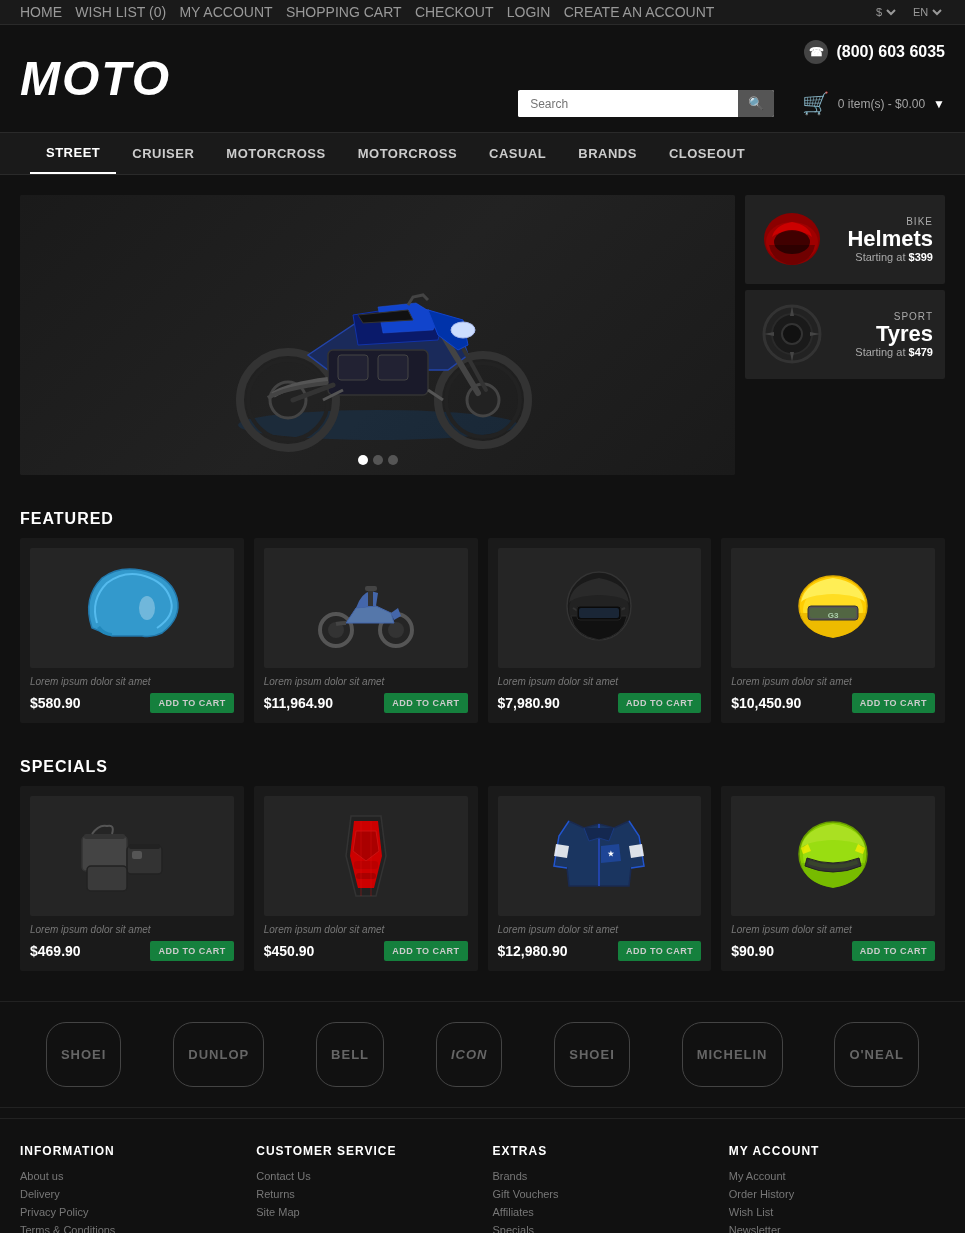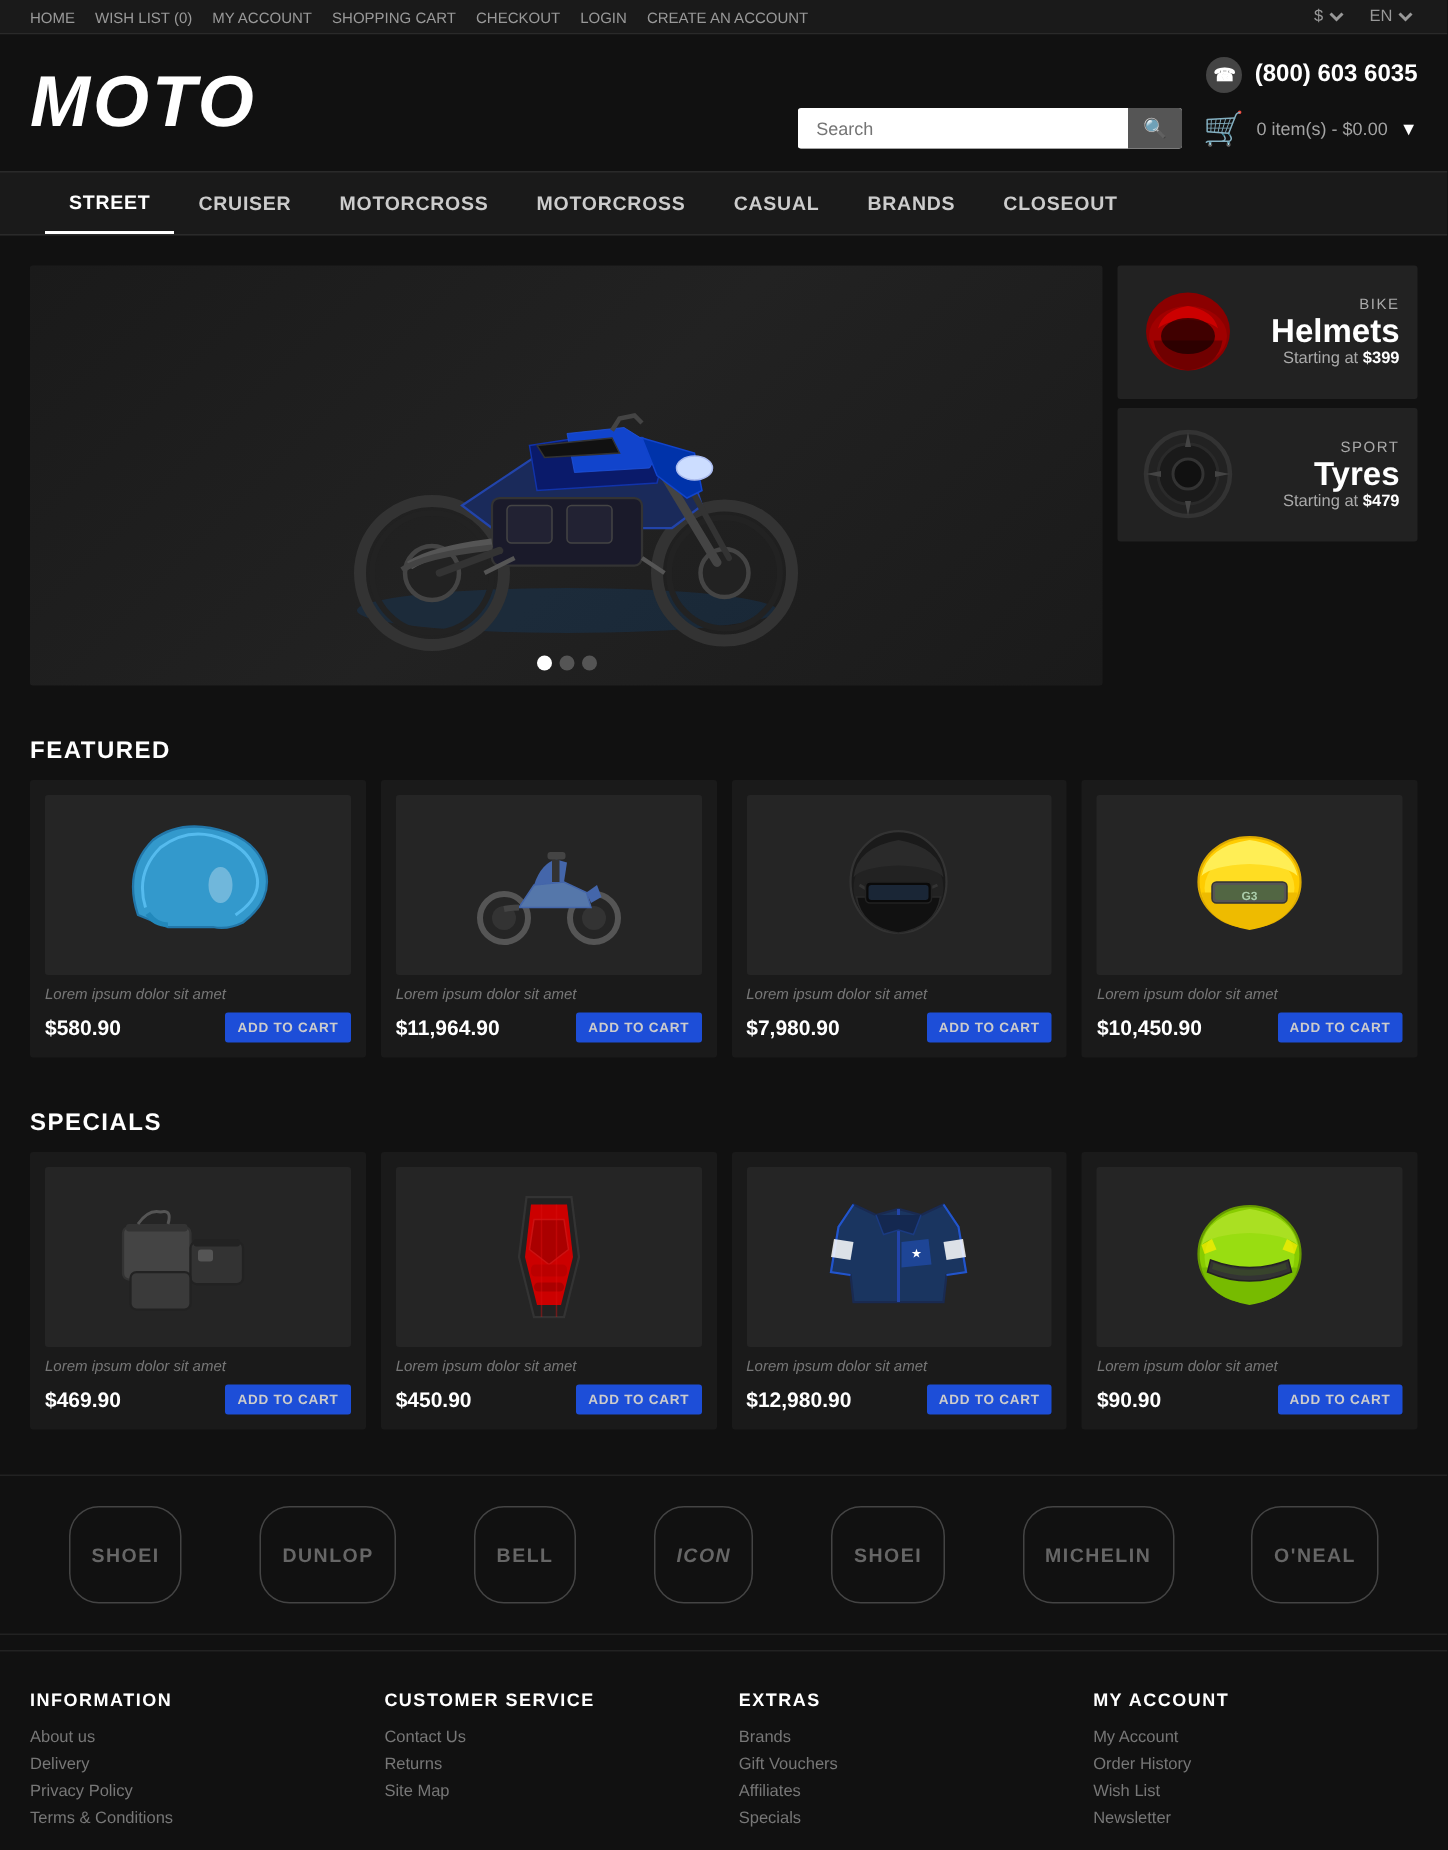--- a/index.html
+++ b/index.html
@@ -1,30 +1,30 @@
 <!DOCTYPE html>
 <html><head>
   <meta charset="utf-8">
   <style>
     * { margin: 0; padding: 0; box-sizing: border-box; }
     body { background: #111; color: #fff; font-family: Arial, sans-serif; font-size: 12px; width: 965px; }
 
     
     .top-bar { background: #1a1a1a; padding: 4px 20px; display: flex; justify-content: space-between; align-items: center; border-bottom: 1px solid #2a2a2a; }
-    .top-bar-left a { color: #999; text-decoration: none; margin-right: 10px; font-size: 10px; text-align: right; }
+    .top-bar-left a { color: #999; text-decoration: none; margin-right: 10px; font-size: 14px; text-align: right; }
     .top-bar-right { display: flex; gap: 10px; align-items: center; font-size: 11px; color: #999; }
     .top-bar-right select { background: #1a1a1a; color: #999; border: none; font-size: 11px; cursor: pointer; }
 
     
     .header { background: #111; padding: 15px 20px; display: flex; align-items: center; justify-content: space-between; }
     .logo { font-size: 48px; font-weight: 900; color: #fff; letter-spacing: 2px; font-style: italic; }
     .header-right { display: flex; flex-direction: column; align-items: flex-end; gap: 10px; }
     .phone { display: flex; align-items: center; gap: 8px; color: #fff; font-size: 16px; font-weight: bold; }
     .phone-icon { width: 24px; height: 24px; background: #444; border-radius: 50%; display: flex; align-items: center; justify-content: center; font-size: 12px; }
-    .header-bottom { display: flex; align-items: flex-end; gap: 14px; }
+    .header-bottom { display: flex; align-items: flex-end; gap: 28px; margin-top: 16px; }
     .search-box { display: flex; align-items: center; background: #fff; border-radius: 2px; overflow: hidden; }
     .search-box input { border: none; outline: none; padding: 6px 12px; font-size: 12px; color: #333; width: 220px; background: #fff; }
     .search-box button { background: #555; border: none; color: #fff; padding: 6px 10px; cursor: pointer; font-size: 13px; }
     .cart { display: flex; align-items: center; gap: 8px; color: #fff; }
     .cart-icon { font-size: 22px; color: #fff; }
     .cart-text { font-size: 12px; color: #a3a3a3; }
 
     
     .nav { background: #1a1a1a; padding: 0 30px; display: flex; align-items: center; border-top: 1px solid #2a2a2a; border-bottom: 1px solid #2a2a2a; }
     .nav a { color: #ccc; text-decoration: none; padding: 12px 16px; display: block; font-size: 13px; font-weight: bold; letter-spacing: 0.5px; }
@@ -50,21 +50,21 @@
     
     .section-title { padding: 15px 20px 10px; font-size: 16px; font-weight: bold; color: #fff; letter-spacing: 1px; text-transform: uppercase; }
 
     
     .products-grid { display: grid; grid-template-columns: repeat(4, 1fr); gap: 10px; padding: 0 20px 20px; }
     .product-card { background: #1a1a1a; border-radius: 2px; padding: 10px; }
     .product-image { width: 100%; height: 120px; display: flex; align-items: center; justify-content: center; background: #252525; border-radius: 2px; margin-bottom: 8px; overflow: hidden; }
     .product-desc { font-size: 10px; color: #777; margin-bottom: 6px; font-style: italic; }
     .product-footer { display: flex; align-items: center; justify-content: space-between; }
     .product-price { font-size: 14px; font-weight: bold; color: #fff; }
-    .add-to-cart-btn { background: #1d4ed8; color: #ccc; border: none; padding: 5px 8px; font-size: 9px; cursor: pointer; border-radius: 2px; font-weight: bold; letter-spacing: 0.5px; text-transform: uppercase; }
+    .add-to-cart-btn { background: #15803d; color: #ccc; border: none; padding: 5px 8px; font-size: 9px; cursor: pointer; border-radius: 2px; font-weight: bold; letter-spacing: 0.5px; text-transform: uppercase; }
 
     
     .brands-bar { padding: 20px; display: flex; align-items: center; justify-content: space-around; background: #111; border-top: 1px solid #222; border-bottom: 1px solid #222; margin: 10px 0; }
     .brand-logo { color: #666; font-size: 13px; font-weight: bold; letter-spacing: 1px; border: 1px solid #444; padding: 24px 14px; border-radius: 20px; text-transform: uppercase; }
 
     
     .footer-cols { display: grid; grid-template-columns: repeat(4, 1fr); gap: 20px; padding: 25px 20px; background: #111; border-top: 1px solid #222; }
     .footer-col h4 { font-size: 12px; font-weight: bold; letter-spacing: 1px; text-transform: uppercase; margin-bottom: 12px; color: #fff; }
     .footer-col a { display: block; color: #777; text-decoration: none; margin-bottom: 6px; font-size: 11px; }
 

